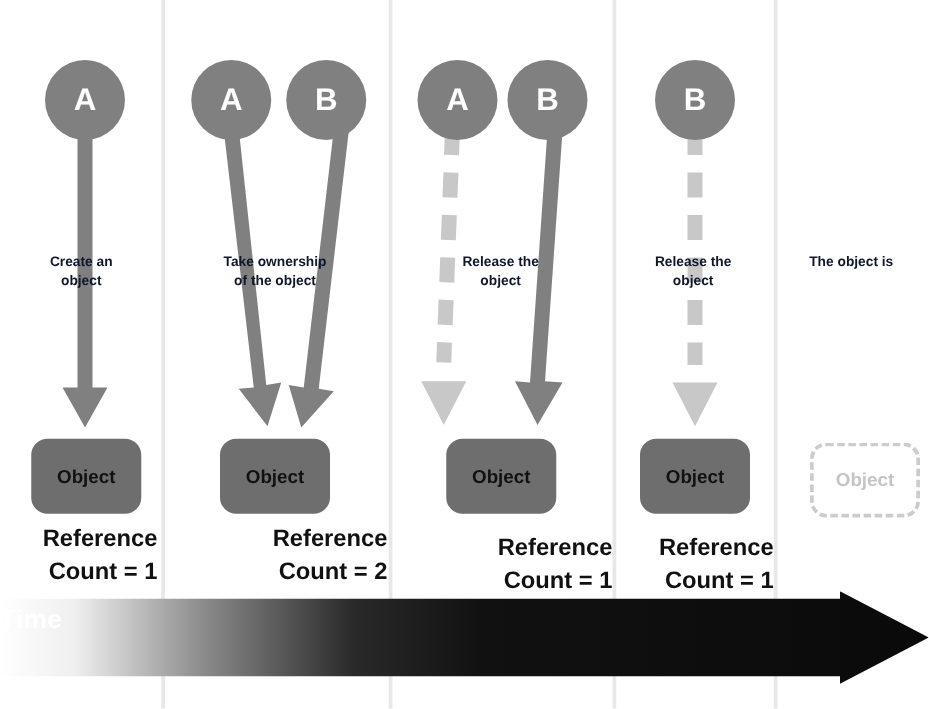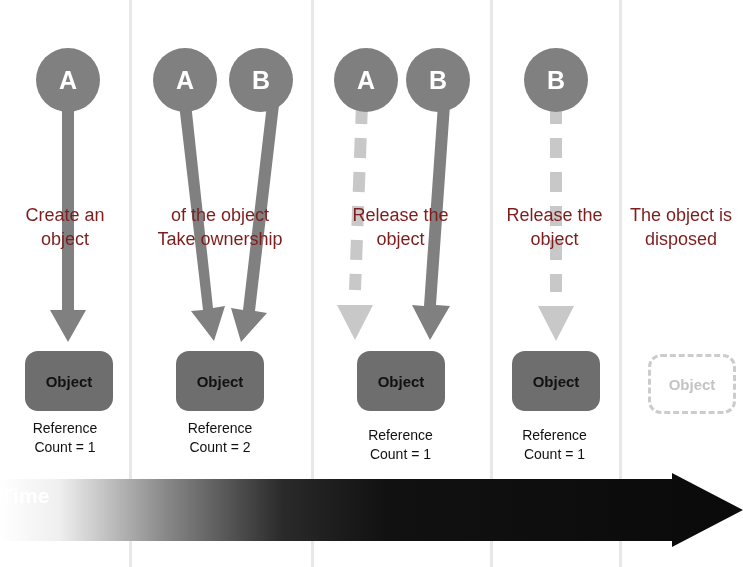--- a/index.html
+++ b/index.html
@@ -64,31 +64,31 @@
   .objbox.disposed {
     background: #ffffff;
     border: 3px dashed #cccccc;
     color: #c4c4c4;
     width: 82px;
     height: 54px;
   }
   .caption {
     position: absolute;
     text-align: center;
-    font-size: 18px;
-    font-weight: normal;
-    color: #7f1d1d;
+    font-size: 11px;
+    font-weight: bold;
+    color: #0f172a;
     line-height: 1.35;
     z-index: 4;
   }
   .refcount {
     position: absolute;
-    text-align: center;
-    font-size: 14px;
-    font-weight: normal;
+    text-align: right;
+    font-size: 19px;
+    font-weight: bold;
     color: #111111;
     line-height: 1.35;
     z-index: 4;
   }
   .arrowlayer {
     position: absolute;
     left: 0;
     top: 0;
     width: 743px;
     height: 567px;
@@ -164,22 +164,22 @@
     <div class="refcount" style="left:4px;top:419px;width:122px">
       <div>Reference</div>
       <div>Count = 1</div>
     </div>
   </div>
 
   <div class="stage" style="left:129px;width:182px">
     <div class="circle" style="left:24px;top:48px">A</div>
     <div class="circle" style="left:100px;top:48px">B</div>
     <div class="caption" style="left:1px;top:203px;width:180px">
+      <div>Take ownership</div>
       <div>of the object</div>
-      <div>Take ownership</div>
     </div>
     <div class="objbox" style="left:47px;top:351px">Object</div>
     <div class="refcount" style="left:1px;top:419px;width:180px">
       <div>Reference</div>
       <div>Count = 2</div>
     </div>
   </div>
 
   <div class="stage" style="left:311px;width:179px">
     <div class="circle faded" style="left:23px;top:48px">A</div>
@@ -204,21 +204,20 @@
     <div class="objbox" style="left:22px;top:351px">Object</div>
     <div class="refcount" style="left:0px;top:426px;width:129px">
       <div>Reference</div>
       <div>Count = 1</div>
     </div>
   </div>
 
   <div class="stage" style="left:619px;width:132px">
     <div class="caption" style="left:0px;top:203px;width:124px">
       <div>The object is</div>
-      <div>disposed</div>
     </div>
     <div class="objbox disposed" style="left:29px;top:354px">Object</div>
   </div>
 
   <svg class="timebar" viewBox="0 0 743 75">
     <defs>
       <linearGradient id="timegrad" x1="0" y1="0" x2="1" y2="0">
         <stop offset="0%" stop-color="#ffffff"></stop>
         <stop offset="8%" stop-color="#efefef"></stop>
         <stop offset="22%" stop-color="#8a8a8a"></stop>

